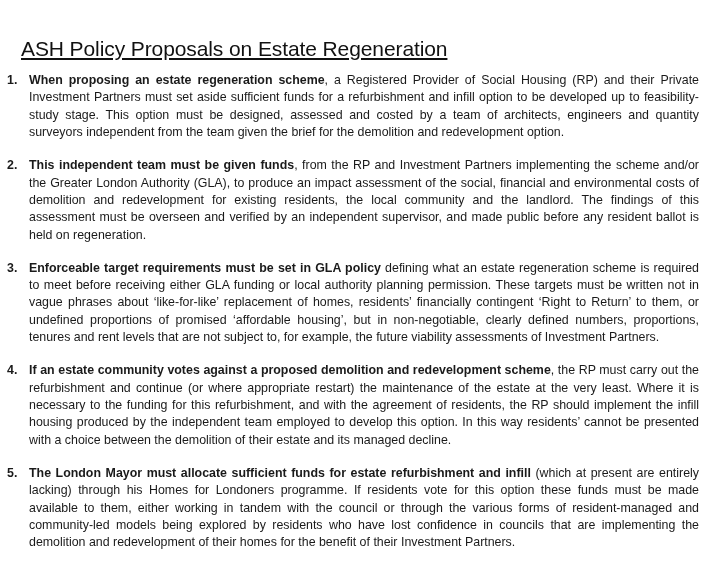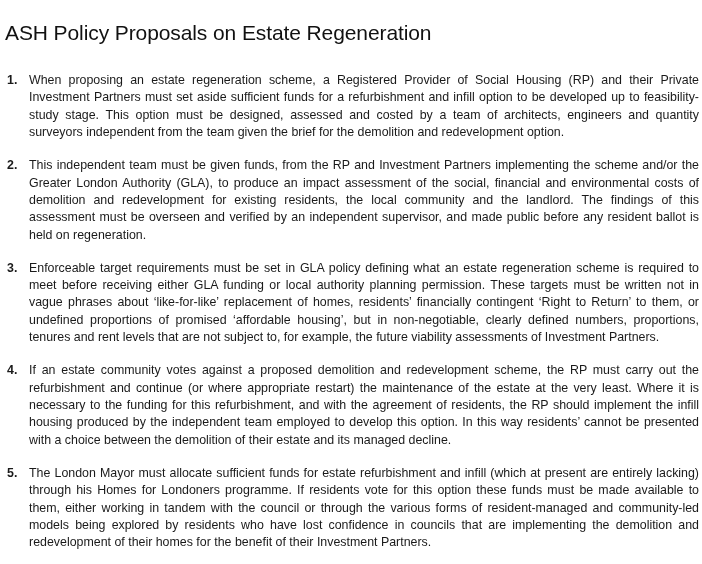--- a/index.html
+++ b/index.html
@@ -14,23 +14,24 @@
     position: relative;
     font-family: "Liberation Sans", sans-serif;
     color: #1a1a1a;
   }
   .title {
     position: absolute;
     left: 5px;
     top: 21px;
     font-size: 21px;
     font-weight: normal;
-    margin: 0;
+    margin: 16px;
     letter-spacing: -0.1px;
     color: #111;
+    text-decoration: underline;
   }
   .list {
     position: absolute;
     left: 0;
     top: 72px;
     width: 702px;
     margin: 0;
     padding: 0;
     list-style: none;
   }
@@ -43,21 +44,21 @@
     text-align: justify;
     margin-bottom: 15.5px;
   }
   .num {
     position: absolute;
     left: 7px;
     top: 0;
     font-weight: bold;
   }
   .lead {
-    font-weight: normal;
+    font-weight: bold;
   }
 </style>
 </head>
 <body>
 
 <h1 class="title">ASH Policy Proposals on Estate Regeneration</h1>
 
 <ol class="list">
   <li class="item">
     <span class="num">1.</span><span class="lead">When proposing an estate regeneration scheme</span><span>, a Registered Provider of Social Housing (RP) and their Private Investment Partners must set aside sufficient funds for a refurbishment and infill option to be developed up to feasibility-study stage. This option must be designed, assessed and costed by a team of architects, engineers and quantity surveyors independent from the team given the brief for the demolition and redevelopment option.</span>

